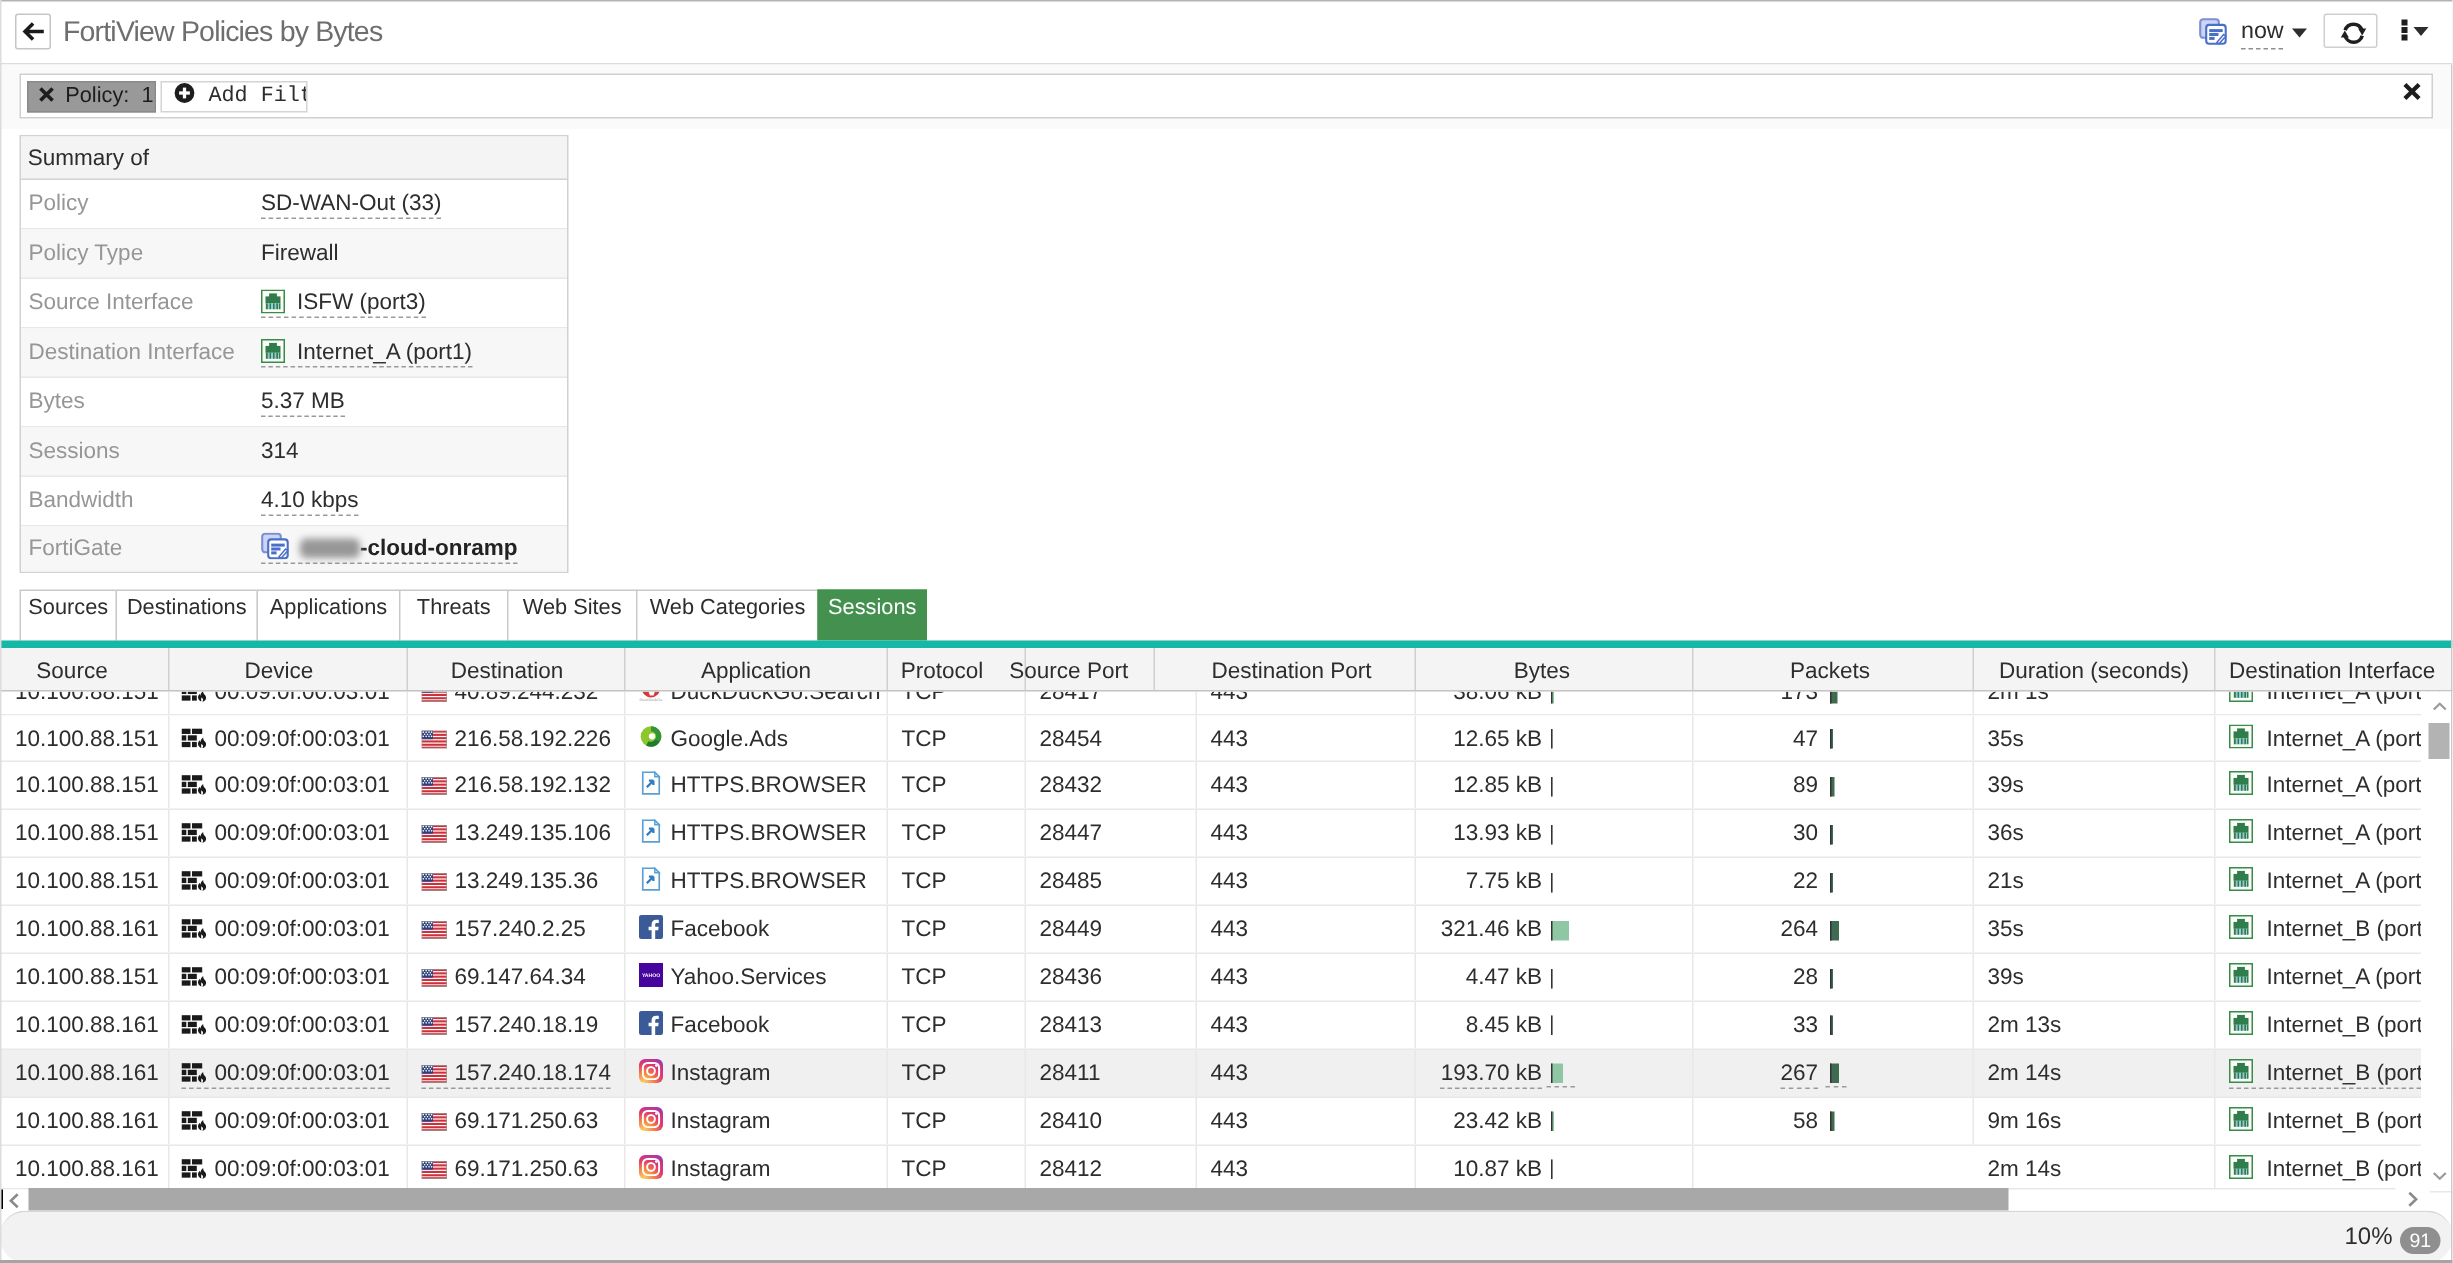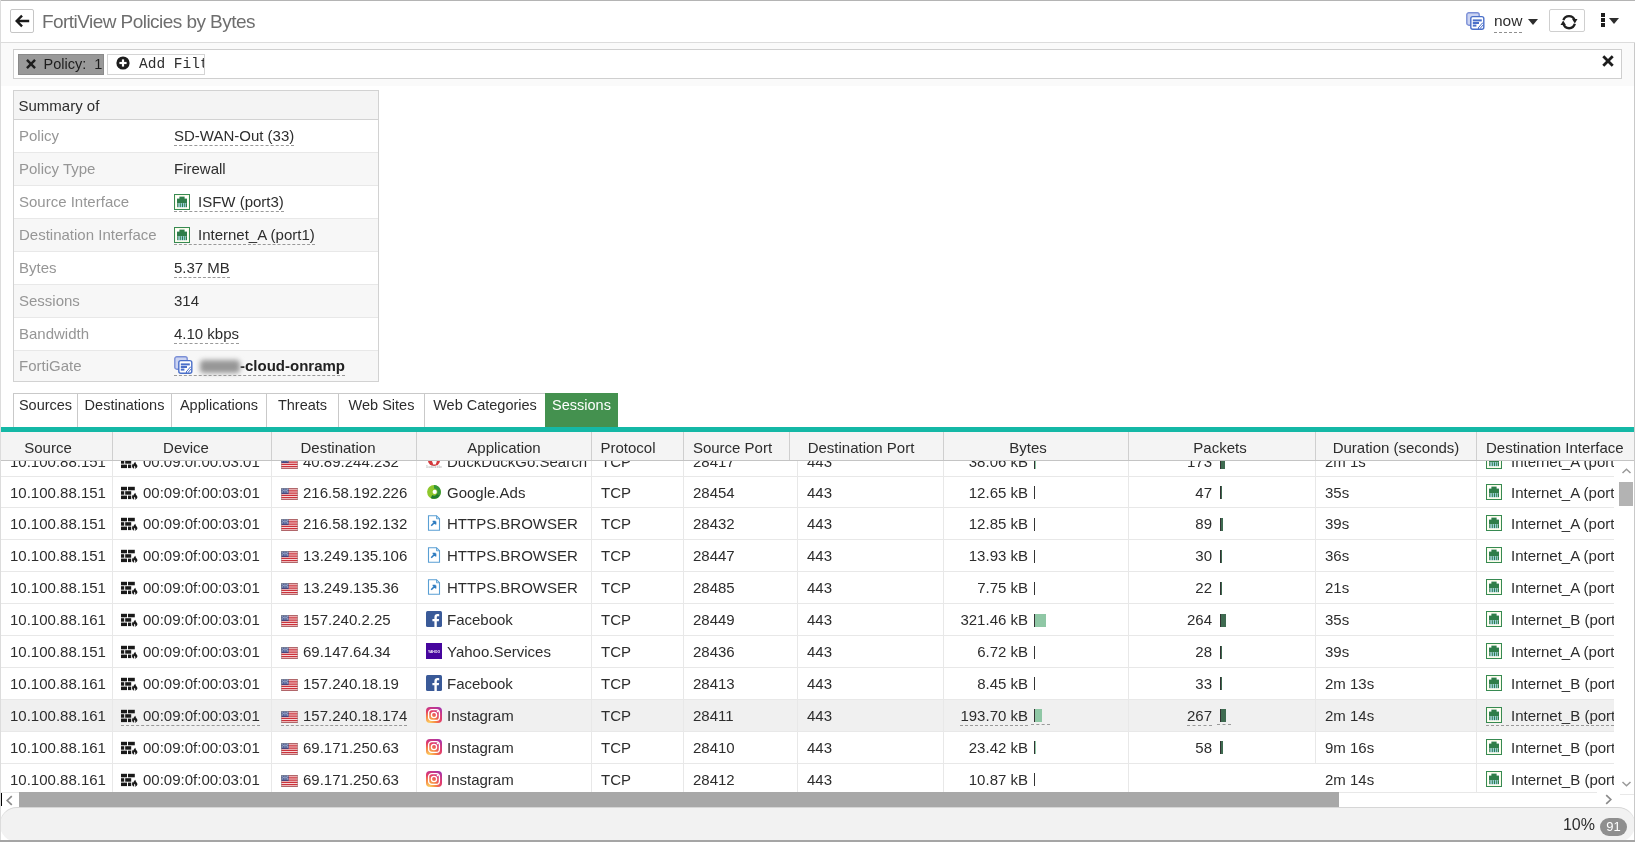--- a/index.html
+++ b/index.html
@@ -735,21 +735,21 @@
           </svg><span class="tx">69.147.64.34</span></span></div>
       <div class="cell" style="left:417px;width:175px"><span class="ct"><svg class="apx" width="16" height="16" viewBox="0 0 16 16">
             <rect width="16" height="16" fill="#46069e"></rect>
             <rect x="1.5" y="6.2" width="13" height="3.6" fill="none"></rect>
             <text x="8" y="9.6" font-size="3.4" fill="#fff" text-anchor="middle" font-family="Liberation Sans" font-weight="bold">YAHOO</text>
           </svg><span class="tx">Yahoo.Services</span></span></div>
       <div class="cell" style="left:592px;width:92px"><span class="ct">TCP</span></div>
       <div class="cell" style="left:684px;width:114px"><span class="ct">28436</span></div>
       <div class="cell" style="left:798px;width:146px"><span class="ct">443</span></div>
       <div class="cell bcell bycell" style="left:944px;width:185px">
-        <span class="num">6.72 kB</span>
+        <span class="num">4.47 kB</span>
         <span class="bar bbar" style="width:1px"></span>
       </div>
       <div class="cell bcell pkcell" style="left:1129px;width:187px">
         <span class="num">28</span>
         <span class="bar pbar" style="width:1.5px"></span>
       </div>
       <div class="cell" style="left:1316px;width:161px"><span class="ct">39s</span></div>
       <div class="cell" style="left:1477px;width:191px"><span class="ct"><svg class="ifx" width="16" height="16" viewBox="0 0 16 16">
             <rect x="0.5" y="0.5" width="15" height="15" fill="#fbfce8" stroke="#378a52" stroke-width="1"></rect>
             <rect x="2" y="2" width="12" height="12" fill="#fff"></rect>
@@ -1099,21 +1099,21 @@
             </g>
           </svg><span class="tx tx9">Internet_B (port5)</span></span></div>
     </div>
 </div>
 <div id="thead">
     <div class="hcell" style="left:0px;width:113px;padding-right:16px">Source</div>
     <div class="hcell" style="left:113px;width:159px;padding-right:12px">Device</div>
     <div class="hcell" style="left:272px;width:145px;padding-right:12px">Destination</div>
     <div class="hcell" style="left:417px;width:175px;">Application</div>
     <div class="hcell" style="left:592px;width:92px;padding-right:19px">Protocol</div>
-    <div class="hcell" style="left:676px;width:114px">Source Port</div>
+    <div class="hcell" style="left:656px;width:114px">Source Port</div>
     <div class="hcell" style="left:798px;width:146px;padding-right:19px">Destination Port</div>
     <div class="hcell" style="left:944px;width:185px;padding-right:16px">Bytes</div>
     <div class="hcell" style="left:1129px;width:187px;padding-right:4px">Packets</div>
     <div class="hcell" style="left:1316px;width:161px">Duration (seconds)</div>
     <div class="hcell" style="left:1477px;width:191px;text-align:left;padding-left:9px">Destination Interface</div>
   </div>
 <div id="hscroll">
     <div id="hleft"><svg width="7" height="11" viewBox="0 0 7 11" style="margin-top:2px">
         <polyline points="5.8,1.2 1.2,5.5 5.8,9.8" fill="none" stroke="#8a8a8a" stroke-width="1.7"></polyline>
       </svg></div>

